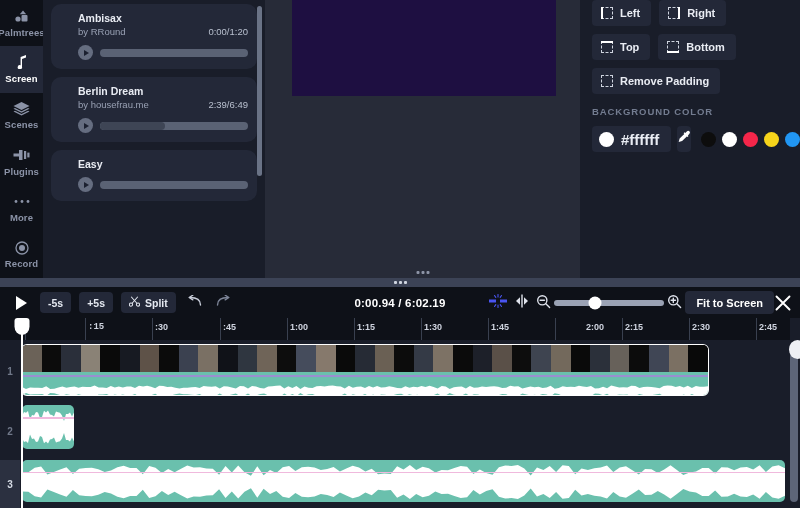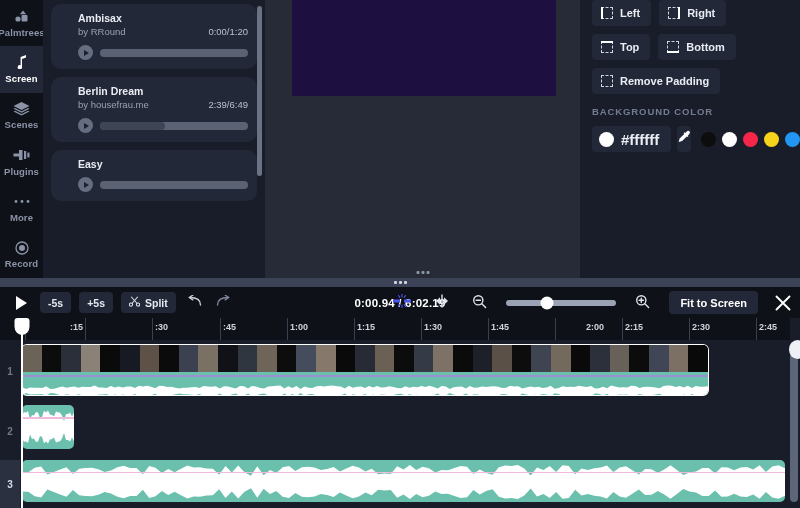--- a/index.html
+++ b/index.html
@@ -157,21 +157,21 @@
   .tb-icon-btn {
     background: none; border: none; cursor: pointer; padding: 0 3px;
     display:inline-flex; align-items:center; justify-content:center;
     color: #c8cdd9;
   }
   .tb-time {
     position: absolute; left: 50%; transform: translateX(-50%);
     color: #ffffff; font-size: 11.5px; font-weight: bold; letter-spacing: .2px;
   }
   .tb-right {
-    position: absolute; right: 8px; display: flex; align-items: center; gap: 16px;
+    position: absolute; right: 8px; display: flex; align-items: center; gap: 0;
   }
   .zoom-slider {
     width: 110px; height: 6px; background: #9aa2b4; border-radius: 3px; position: relative; cursor: pointer;
   }
   .zoom-knob {
     position: absolute; left: 37%; top: 50%; transform: translate(-50%,-50%);
     width: 13px; height: 13px; border-radius: 50%; background: #ffffff;
   }
   .fit-btn {
     background: #232838; border: none; border-radius: 4px;
@@ -494,21 +494,21 @@
             </svg>
         </span>
       </div>
     </div>
 
     <div class="tl-body">
 
       <div class="ruler" id="ruler">
           <div class="tick-line" style="left: 25px;"></div>
           <div class="tick-line" style="left: 85px;"></div>
-          <div class="tick-label" style="left: 67px;">:15</div>
+          <div class="tick-label" style="left: 85px; font-family: Liberation Mono, monospace;">:15</div>
           <div class="tick-line" style="left: 152px;"></div>
           <div class="tick-label" style="left: 152px;">:30</div>
           <div class="tick-line" style="left: 220px;"></div>
           <div class="tick-label" style="left: 220px;">:45</div>
           <div class="tick-line" style="left: 287px;"></div>
           <div class="tick-label" style="left: 287px;">1:00</div>
           <div class="tick-line" style="left: 354px;"></div>
           <div class="tick-label" style="left: 354px;">1:15</div>
           <div class="tick-line" style="left: 421px;"></div>
           <div class="tick-label" style="left: 421px;">1:30</div>

